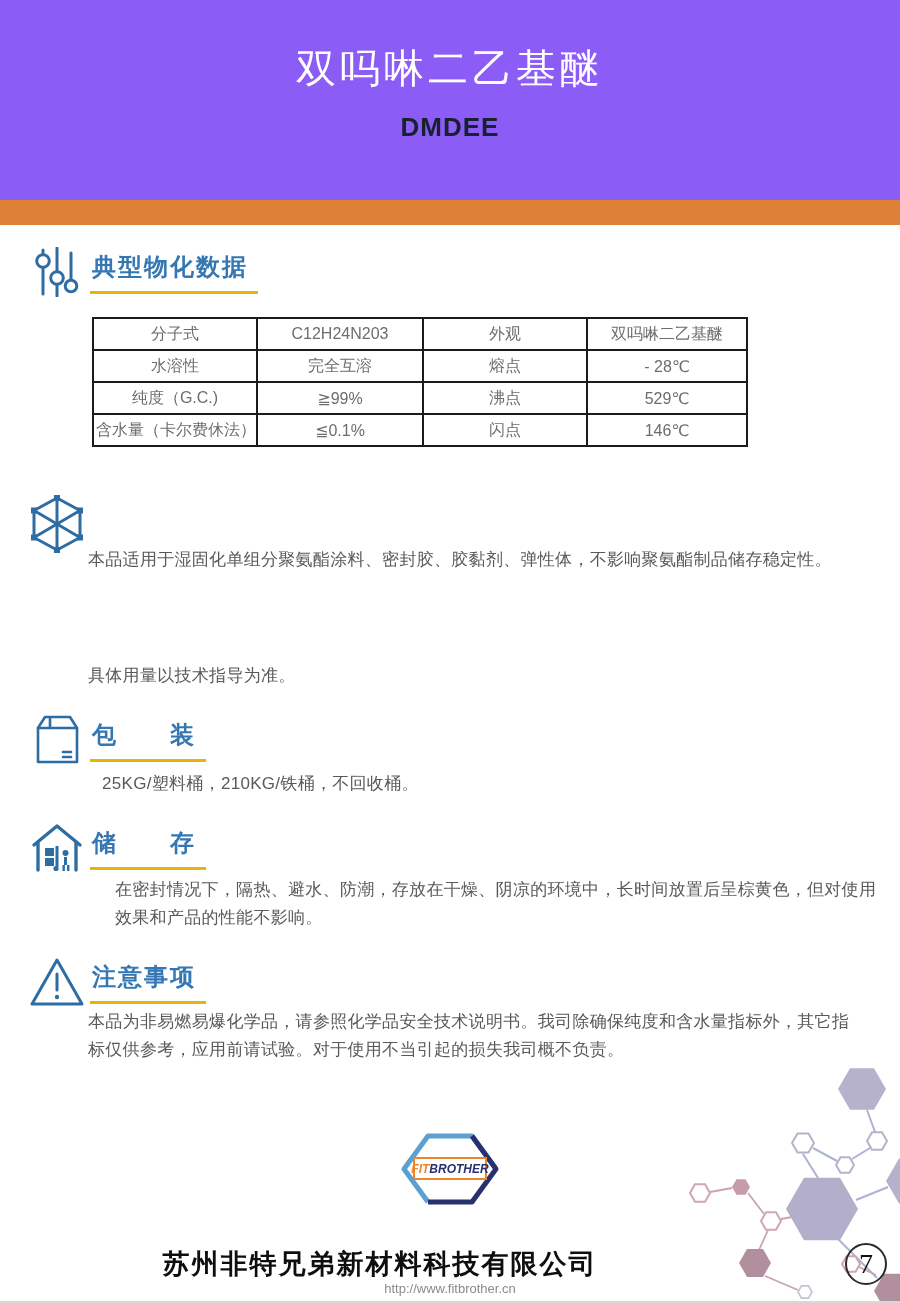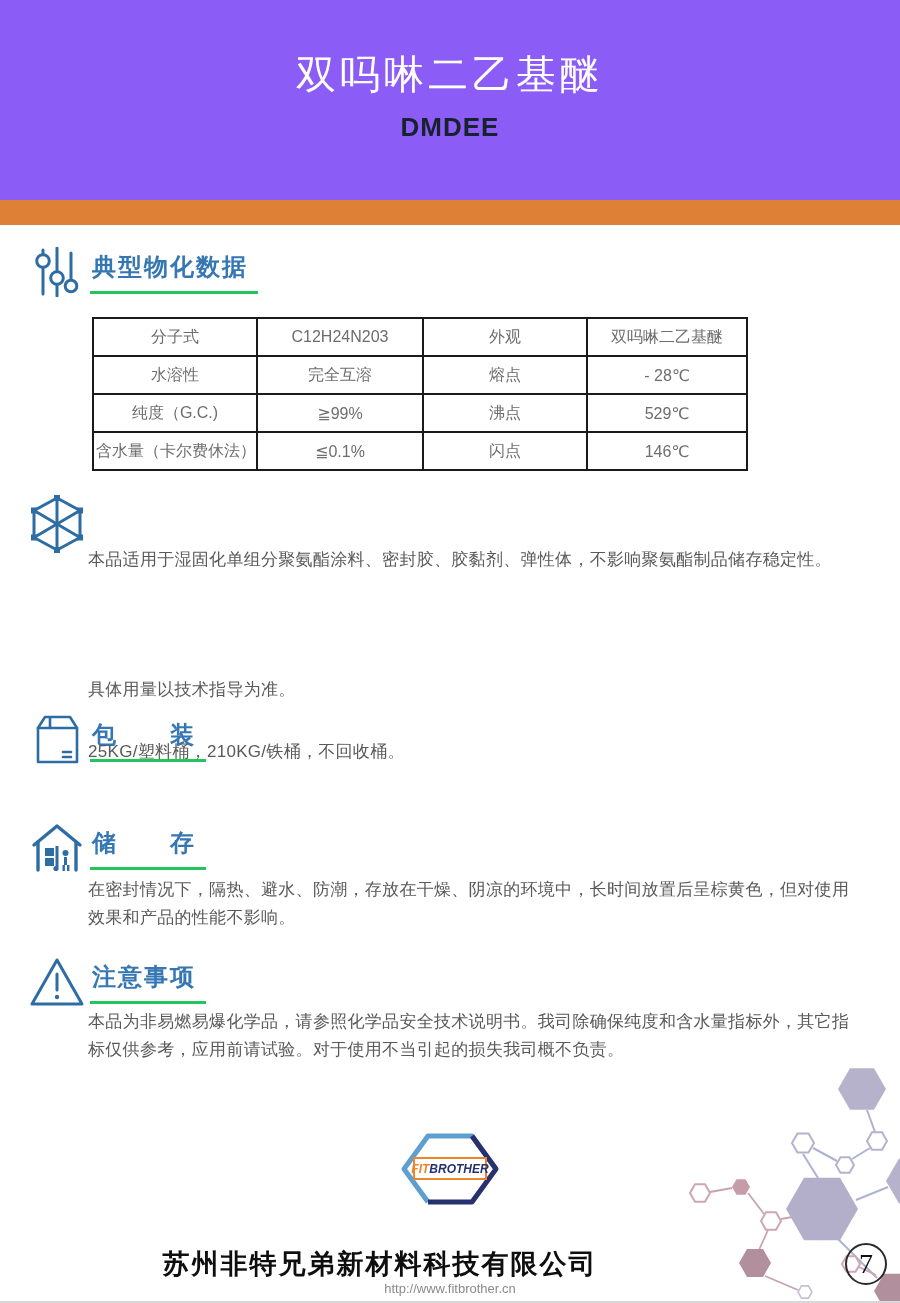--- a/index.html
+++ b/index.html
@@ -5,35 +5,35 @@
   * { margin:0; padding:0; box-sizing:border-box; }
   body { background:#e8e8e8; font-family:"Liberation Sans","DejaVu Sans",sans-serif; }
   .page { position:relative; width:900px; height:1303px; margin:0 auto; background:#ffffff;
           overflow:hidden; border-bottom:2px solid #d8d8d8; }
 
   
   .header { position:absolute; top:0; left:0; width:900px; height:200px; background:#8b5cf6;
             display:flex; flex-direction:column; align-items:center; justify-content:flex-end;
             padding-bottom:60px; }
   .header-title { color:#ffffff; font-size:40px; line-height:1; letter-spacing:4px; font-weight:400; }
-  .header-sub   { color:#18222e; font-size:26px; line-height:1; font-weight:700; letter-spacing:1px; margin-top:20px; }
+  .header-sub   { color:#18222e; font-size:26px; line-height:1; font-weight:700; letter-spacing:1px; margin-top:26px; }
   .orange-bar { position:absolute; top:200px; left:0; width:900px; height:25px; background:#de8137; }
 
   
   .sec-head { position:absolute; left:28px; display:flex; align-items:center; }
   .sec-icon { width:58px; min-width:58px; display:flex; justify-content:center; align-items:center; }
   .sec-title { color:#3577b2; font-size:24px; font-weight:700; letter-spacing:2px;
-               padding:0 10px 8px 2px; border-bottom:3px solid #22c55e; margin-left:4px; white-space:pre; }
+               padding:0 10px 8px 2px; border-bottom:3px solid #eab308; margin-left:4px; white-space:pre; }
   .sec-body { position:absolute; left:88px; width:778px; color:#595959; font-size:17px;
               line-height:1.66; letter-spacing:0.3px; }
 
   
   table.props { position:absolute; top:317px; left:92px; width:654px; border-collapse:collapse;
                 table-layout:fixed; }
-  table.props td { border:2px solid #1a1a1a; height:38px; text-align:center; vertical-align:middle;
+  table.props td { border:2px solid #1a1a1a; height:32px; text-align:center; vertical-align:middle;
                    color:#6d6d6d; font-size:16px; padding:0 2px; overflow:hidden; white-space:nowrap; }
 
   
   .logo { position:absolute; top:1125px; left:50%; transform:translateX(-50%);font-style:italic; }
   .company { position:absolute; top:1246px; left:0; width:760px; text-align:center;
              font-size:27px; font-weight:700; color:#0e0e0e; letter-spacing:2px; }
   .website { position:absolute; top:1281px; left:0; width:900px; text-align:center;
              font-size:13px; color:#8a8a8a; }
   .page-circle { position:absolute; top:1243px; left:845px; width:42px; height:42px;
                  border:2px solid #2b2b2b; border-radius:50%; display:flex; align-items:center;
@@ -114,35 +114,35 @@
             <rect x="48" y="39.5" width="6" height="6"></rect>
           <rect x="25" y="52" width="6" height="6"></rect>
             <rect x="2" y="39.5" width="6" height="6"></rect>
             <rect x="2" y="12.5" width="6" height="6"></rect>
         </g>
       </svg>
     </span>
   </div>
   <div class="sec-body" style="top:546px;">本品适用于湿固化单组分聚氨酯涂料、密封胶、胶黏剂、弹性体，不影响聚氨酯制品储存稳定性。</div>
 
-  <div class="sec-body" style="top:676px;">具体用量以技术指导为准。</div>
+  <div class="sec-body" style="top:662px;">具体用量以技术指导为准。</div>
 
   <div class="sec-head" style="top:715px;">
     <span class="sec-icon">
       <svg width="46" height="50" viewBox="0 0 46 50" fill="none" stroke="#2e6da4" stroke-width="2.6" stroke-linejoin="round" stroke-linecap="round">
         <rect x="4" y="13" width="39" height="34"></rect>
         <polyline points="4,13 11,2 36,2 43,13"></polyline>
         <line x1="16" y1="2.5" x2="16" y2="13"></line>
         <line x1="29" y1="37" x2="37" y2="37"></line>
           <line x1="29" y1="42" x2="37" y2="42"></line>
       </svg>
     </span>
     <span class="sec-title">包　　装</span>
   </div>
-  <div class="sec-body" style="top:738px;">25KG/塑料桶，210KG/铁桶，不回收桶。</div>
+  <div class="sec-body" style="top:770px;margin-left:14px;">25KG/塑料桶，210KG/铁桶，不回收桶。</div>
 
   <div class="sec-head" style="top:823px;">
     <span class="sec-icon">
       <svg width="52" height="50" viewBox="0 0 52 50" fill="none" stroke="#2e6da4" stroke-width="3.4" stroke-linejoin="round" stroke-linecap="round">
         <polyline points="3,22 26,3 49,22"></polyline>
         <line x1="7" y1="19" x2="7" y2="47"></line>
           <line x1="45" y1="19" x2="45" y2="47"></line>
         <g fill="#2e6da4" stroke="none">
           <rect x="14" y="25" width="9" height="8"></rect>
             <rect x="14" y="35" width="9" height="8"></rect>
@@ -150,21 +150,21 @@
             <circle cx="25" cy="45.5" r="2.6"></circle>
           <circle cx="34.5" cy="30" r="3"></circle>
             <rect x="33" y="34" width="3" height="8"></rect>
           <rect x="31.5" y="42" width="2.4" height="6"></rect>
             <rect x="36" y="42" width="2.4" height="6"></rect>
         </g>
       </svg>
     </span>
     <span class="sec-title">储　　存</span>
   </div>
-  <div class="sec-body" style="top:876px;">在密封情况下，隔热、避水、防潮，存放在干燥、阴凉的环境中，长时间放置后呈棕黄色，但对使用效果和产品的性能不影响。</div>
+  <div class="sec-body" style="top:876px;margin-left:27px;">在密封情况下，隔热、避水、防潮，存放在干燥、阴凉的环境中，长时间放置后呈棕黄色，但对使用效果和产品的性能不影响。</div>
 
   <div class="sec-head" style="top:957px;">
     <span class="sec-icon">
       <svg width="56" height="50" viewBox="0 0 56 50" fill="none" stroke="#2e6da4" stroke-width="3" stroke-linejoin="round" stroke-linecap="round">
         <polygon points="28,3 53,47 3,47"></polygon>
         <line x1="28" y1="17" x2="28" y2="33"></line>
           <circle cx="28" cy="40" r="2.2" fill="#2e6da4" stroke="none"></circle>
       </svg>
     </span>
     <span class="sec-title">注意事项</span>

